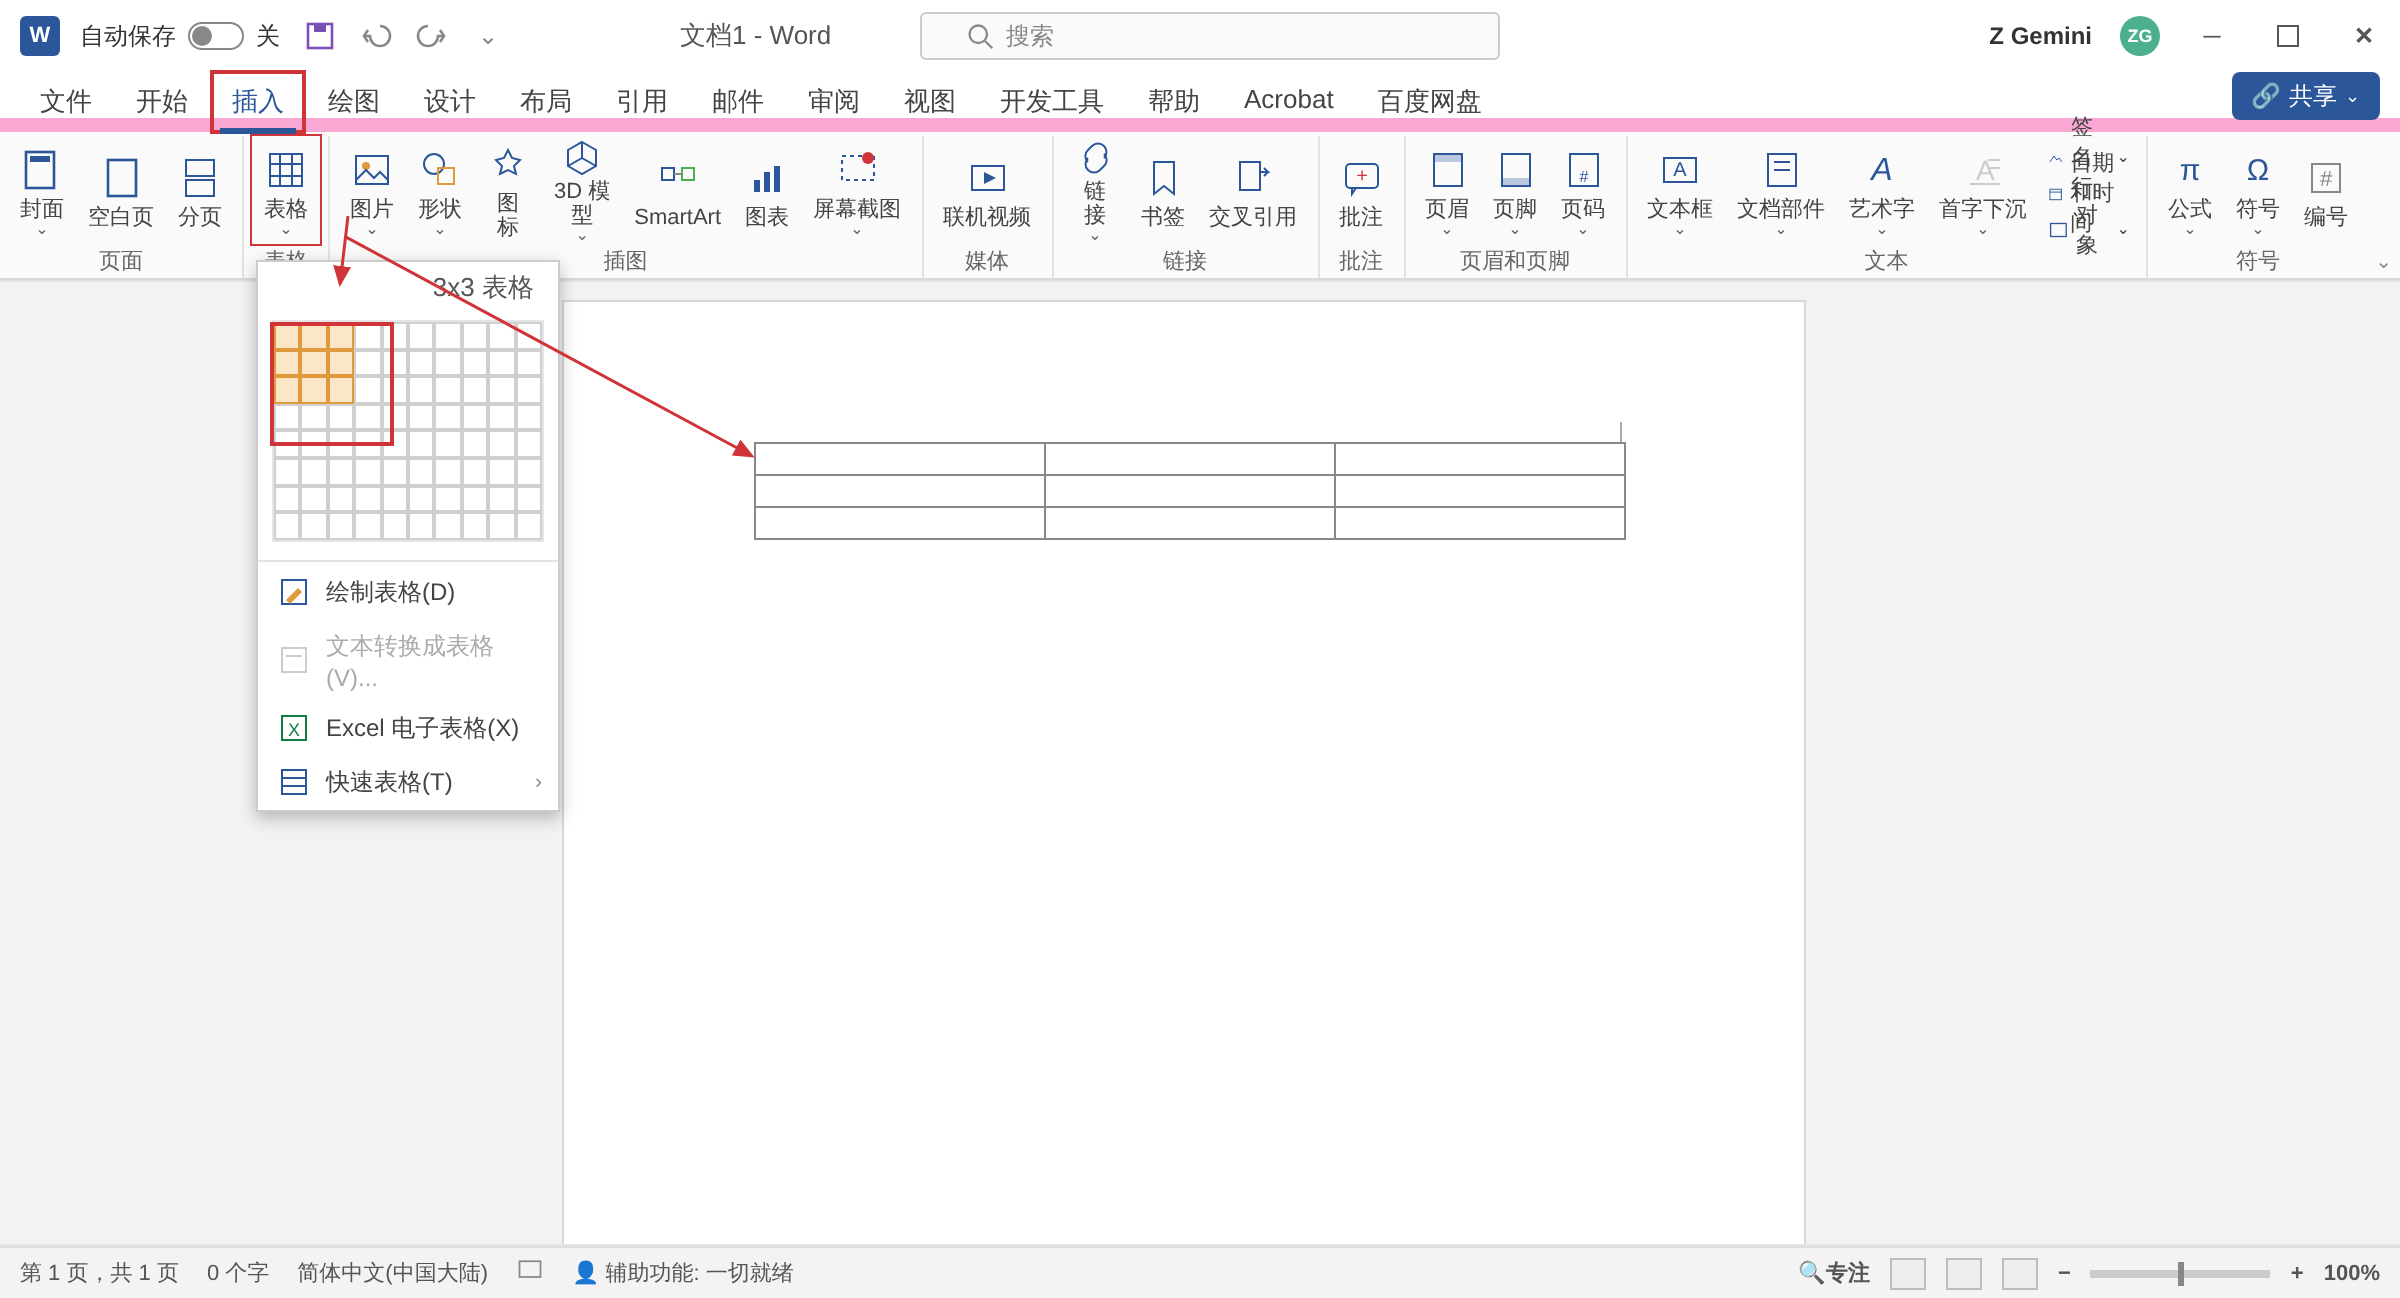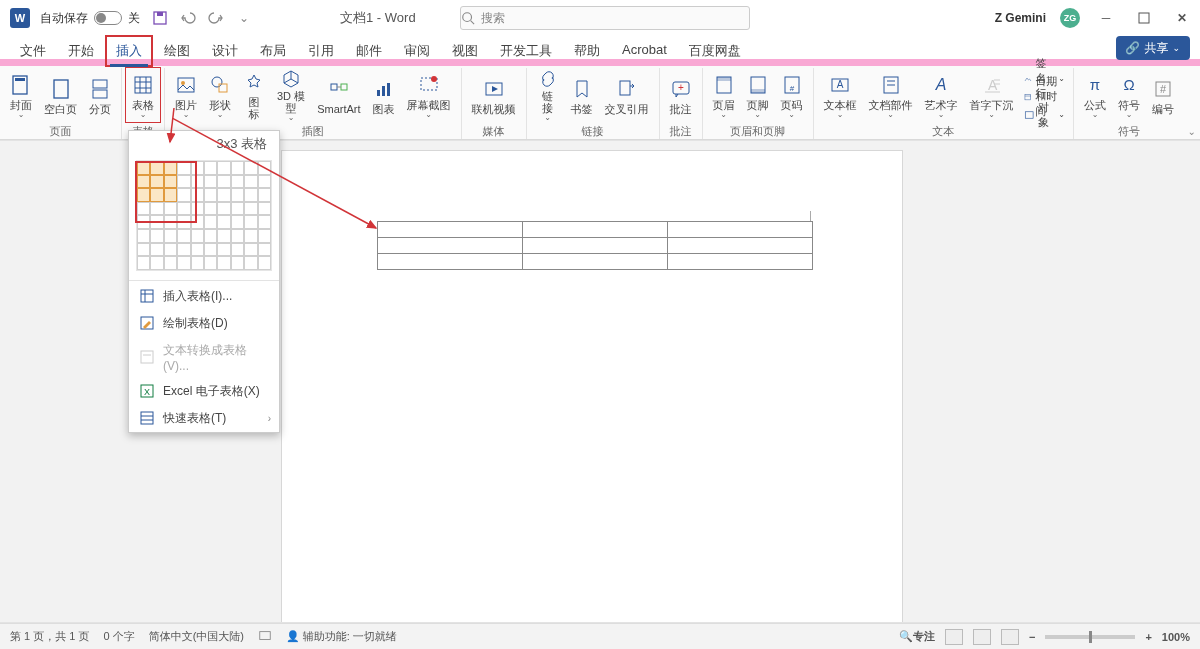--- a/index.html
+++ b/index.html
@@ -7,21 +7,21 @@
 
   
   .titlebar { height: 36px; display: flex; align-items: center; padding: 0 6px; background: #fff; }
   .word-icon { width: 20px; height: 20px; background: #2b579a; color: #fff; display: flex; align-items: center; justify-content: center; border-radius: 3px; font-weight: bold; font-size: 11px; margin-left: 4px; }
   .autosave { margin-left: 10px; display: flex; align-items: center; gap: 6px; font-size: 12px; }
   .toggle { width: 28px; height: 14px; border: 1px solid #888; border-radius: 8px; position: relative; background: #fff; }
   .toggle::after { content: ""; position: absolute; left: 1px; top: 1px; width: 10px; height: 10px; border-radius: 50%; background: #888; }
   .qat { display: flex; align-items: center; gap: 8px; margin-left: 10px; }
   .qat-btn { width: 20px; height: 20px; display: flex; align-items: center; justify-content: center; color: #555; cursor: pointer; }
   .doctitle { position: absolute; left: 50%; transform: translateX(-260px); font-size: 13px; color: #555; }
-  .searchbox { position: absolute; left: 50%; transform: translateX(-140px); width: 290px; height: 24px; border: 1px solid #ccc; border-radius: 3px; display: flex; align-items: center; padding: 0 0; color: #888; background: #fafafa; }
+  .searchbox { position: absolute; left: 50%; transform: translateX(-140px); width: 290px; height: 24px; border: 1px solid #ccc; border-radius: 3px; display: flex; align-items: center; padding: 0 22px; color: #888; background: #fafafa; }
   .searchbox svg { margin-right: 6px; }
   .title-right { margin-left: auto; display: flex; align-items: center; gap: 14px; font-weight: bold; }
   .avatar { width: 20px; height: 20px; border-radius: 50%; background: #4caf8f; color: #fff; font-size: 9px; display: flex; align-items: center; justify-content: center; }
   .win-btn { width: 24px; height: 24px; display: flex; align-items: center; justify-content: center; color: #555; cursor: pointer; }
 
   
   .tabs { height: 30px; display: flex; align-items: flex-start; padding: 0 10px; gap: 2px; border-bottom: 7px solid #f9a8d4; }
   .tab { padding: 6px 10px 6px; font-size: 13px; color: #444; cursor: pointer; }
   .tab.active { color: #2b579a; }
   .tab.hl { outline: 2px solid #d13438; outline-offset: -1px; position: relative; }
@@ -609,28 +609,20 @@
           <div class="gcell"></div>
           <div class="gcell"></div>
         </div>
       </div>
     <div class="gridhl"></div>
   </div>
   <div class="dd-sep"></div>
   <div class="dd-item">
       <svg width="16" height="16" viewBox="0 0 16 16">
         <rect x="2" y="2" width="12" height="12" fill="none" stroke="#2b579a"></rect>
-        <line x1="2" y1="6" x2="14" y2="6" stroke="#2b579a"></line>
-        <line x1="6" y1="2" x2="6" y2="14" stroke="#2b579a"></line>
-      </svg>
-      <span>插入表格(I)...</span>
-    </div>
-  <div class="dd-item">
-      <svg width="16" height="16" viewBox="0 0 16 16">
-        <rect x="2" y="2" width="12" height="12" fill="none" stroke="#2b579a"></rect>
         <path d="M4 12l6-6 2 2-6 6z" fill="#e09a3e"></path>
       </svg>
       <span>绘制表格(D)</span>
     </div>
   <div class="dd-item disabled">
       <svg width="16" height="16" viewBox="0 0 16 16">
         <rect x="2" y="2" width="12" height="12" fill="none" stroke="#ccc"></rect>
         <line x1="4" y1="6" x2="12" y2="6" stroke="#ccc"></line>
       </svg>
       <span>文本转换成表格(V)...</span>

